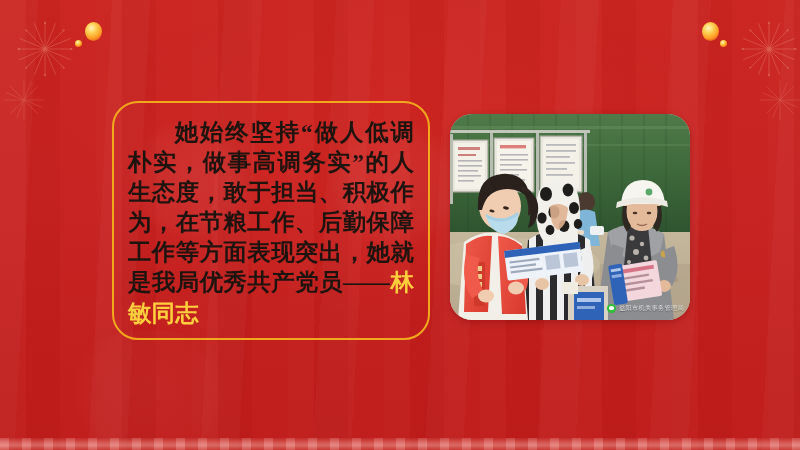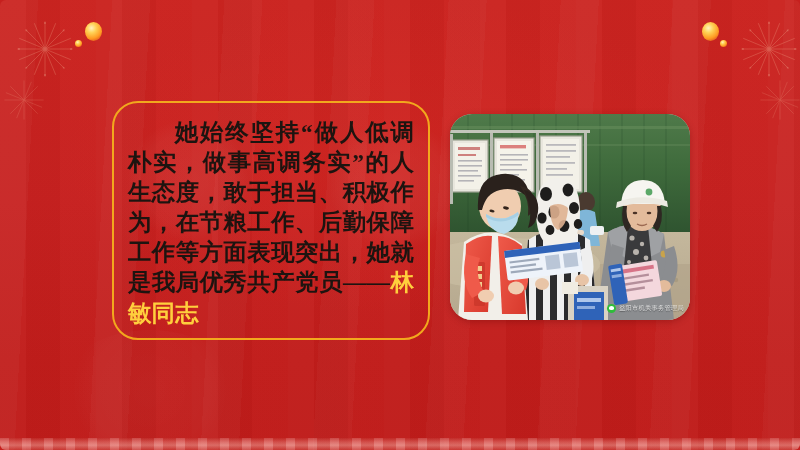--- a/index.html
+++ b/index.html
@@ -7,21 +7,20 @@
   body{
     width:800px;height:450px;overflow:hidden;
     font-family:"Liberation Serif","DejaVu Serif",serif;
     background:#c6201e;
   }
   .slide{
     position:relative;width:800px;height:450px;overflow:hidden;
     background:
       radial-gradient(ellipse 60% 50% at 50% 35%, rgba(214,40,34,.55) 0%, rgba(198,32,30,0) 70%),
       linear-gradient(180deg,#cb2420 0%, #c72120 45%, #c11d1b 80%, #bf1c1a 100%);
-    border-radius: 6px;
   }
   
   .curtain{
     position:absolute;inset:0;
     background:repeating-linear-gradient(90deg,
       rgba(255,255,255,.022) 0px,
       rgba(255,255,255,.022) 26px,
       rgba(0,0,0,.018) 26px,
       rgba(0,0,0,.018) 60px,
       rgba(255,255,255,.012) 60px,

